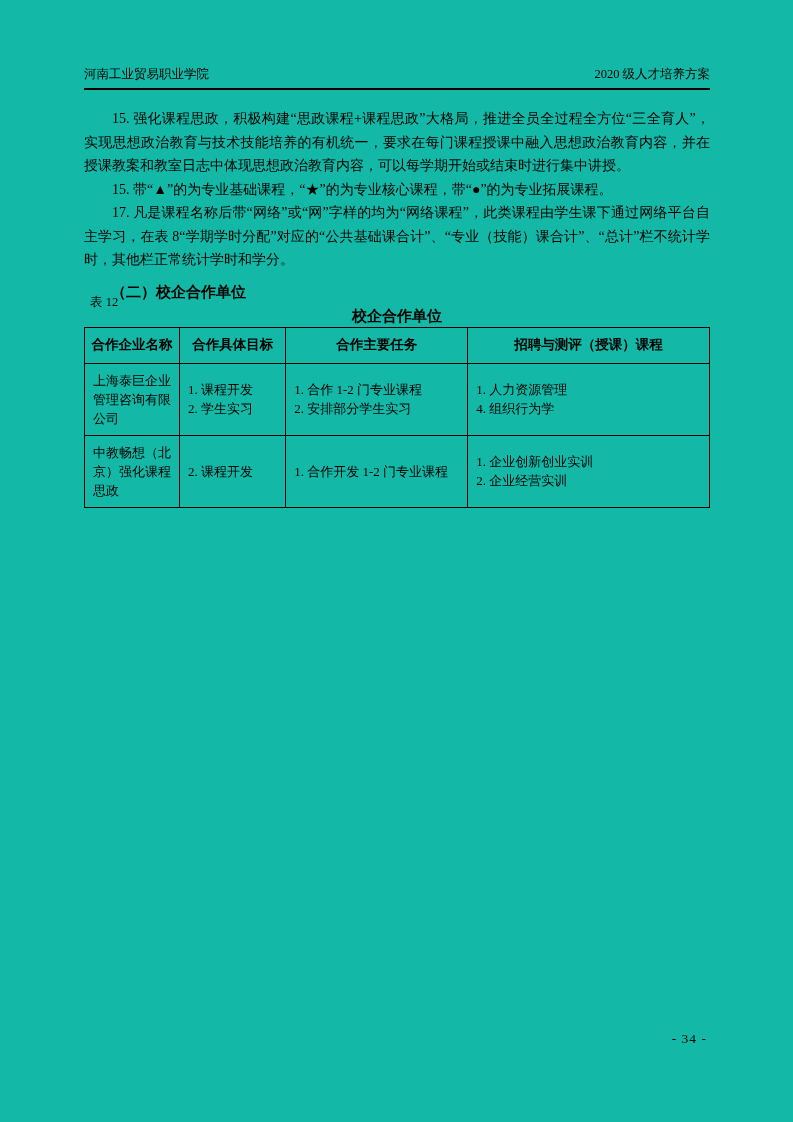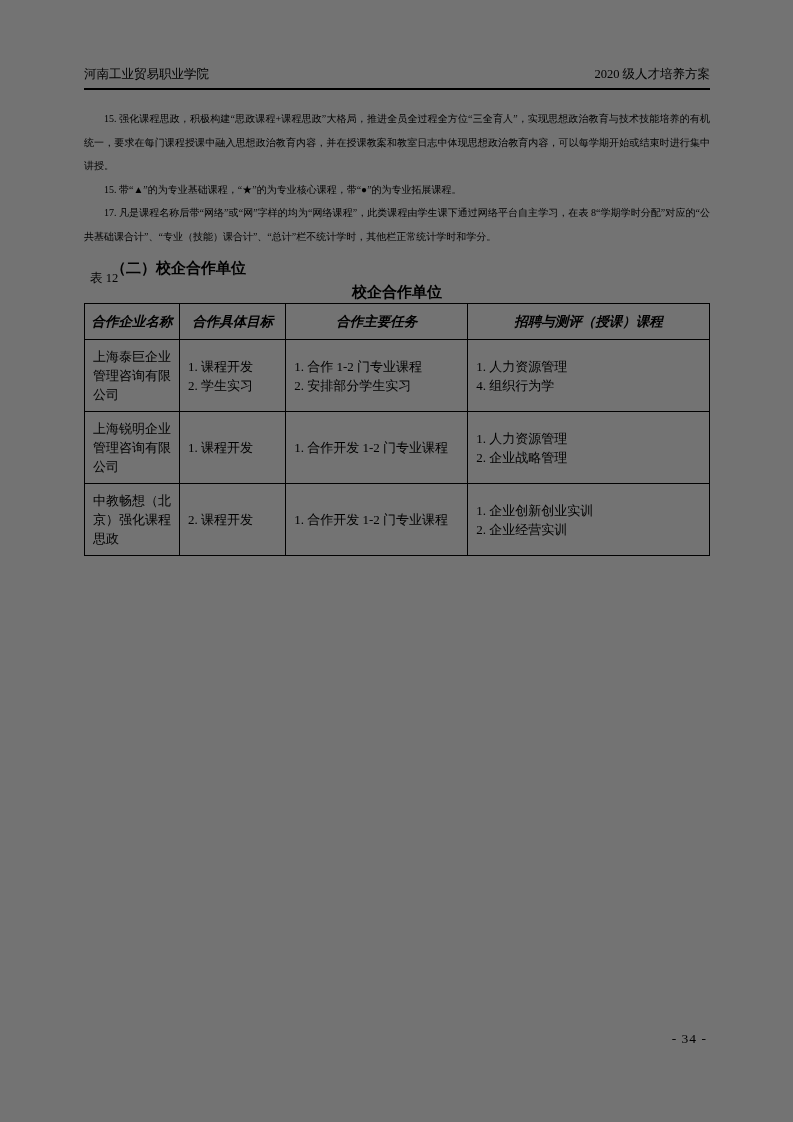--- a/index.html
+++ b/index.html
@@ -1,20 +1,20 @@
 <!DOCTYPE html>
 <html><head>
 <meta charset="utf-8">
 <style>
   html, body { margin: 0; padding: 0; background: #ffffff; }
   .page {
     position: relative;
     width: 793px;
     height: 1122px;
-    background: #737373;
+    background: #14b8a6;
     color: #000000;
     font-family: "Liberation Serif", "DejaVu Serif", serif;
     overflow: hidden;
   }
   .content {
     position: absolute;
     left: 84px;
     top: 0;
     width: 626px;
   }
@@ -23,21 +23,21 @@
     justify-content: space-between;
     align-items: flex-end;
     padding-top: 66px;
     padding-bottom: 5px;
     border-bottom: 2px solid #000000;
     font-size: 12.5px;
     margin-bottom: 17px;
   }
   .body-para {
     margin: 0;
-    font-size: 10px;
+    font-size: 14px;
     line-height: 23.5px;
     text-align: justify;
     text-indent: 2em;
   }
   .section-heading {
     margin: 9px 0 3px 0;
     font-family: "Liberation Sans", "DejaVu Sans", sans-serif;
     font-size: 15px;
     font-weight: bold;
     line-height: 21px;
@@ -71,21 +71,20 @@
     box-sizing: border-box;
   }
   .coop-table th {
     font-family: "Liberation Sans", "DejaVu Sans", sans-serif;
     font-weight: bold;
     font-size: 13.5px;
     height: 36px;
     text-align: center;
     vertical-align: middle;
     padding: 2px;
-    font-style: italic;
   }
   .coop-table th:nth-child(1), .coop-table td:nth-child(1) { width: 15.2%; }
   .coop-table th:nth-child(2), .coop-table td:nth-child(2) { width: 17.0%; }
   .coop-table th:nth-child(3), .coop-table td:nth-child(3) { width: 29.1%; }
   .coop-table th:nth-child(4), .coop-table td:nth-child(4) { width: 38.7%; }
   .coop-table td {
     font-size: 13px;
     line-height: 19px;
     padding: 7px 5px 7px 8px;
     vertical-align: middle;
@@ -147,35 +146,20 @@
               <div>1. 合作 1-2 门专业课程</div>
               <div>2. 安排部分学生实习</div>
             </td>
             <td>
               <div>1. 人力资源管理</div>
               <div>4. 组织行为学</div>
             </td>
           </tr>
           <tr>
             <td>
-              <div>上海锐明企业管理咨询有限公司</div>
-            </td>
-            <td>
-              <div>1. 课程开发</div>
-            </td>
-            <td>
-              <div>1. 合作开发 1-2 门专业课程</div>
-            </td>
-            <td>
-              <div>1. 人力资源管理</div>
-              <div>2. 企业战略管理</div>
-            </td>
-          </tr>
-          <tr>
-            <td>
               <div>中教畅想（北京）强化课程思政</div>
             </td>
             <td>
               <div>2. 课程开发</div>
             </td>
             <td>
               <div>1. 合作开发 1-2 门专业课程</div>
             </td>
             <td>
               <div>1. 企业创新创业实训</div>

